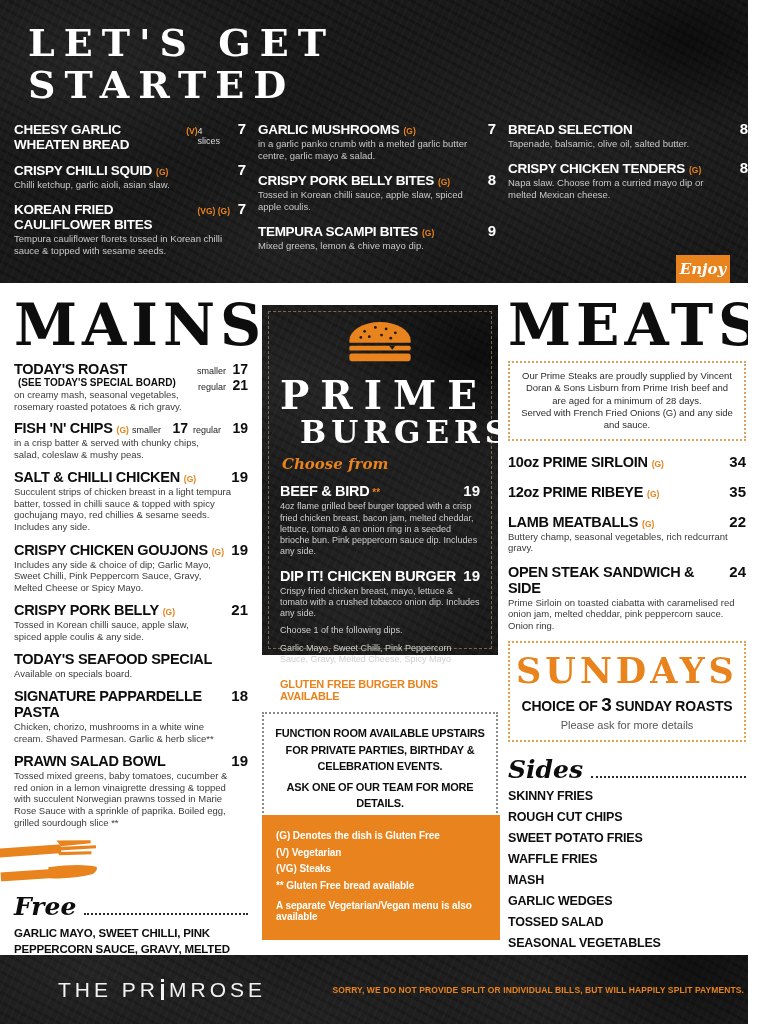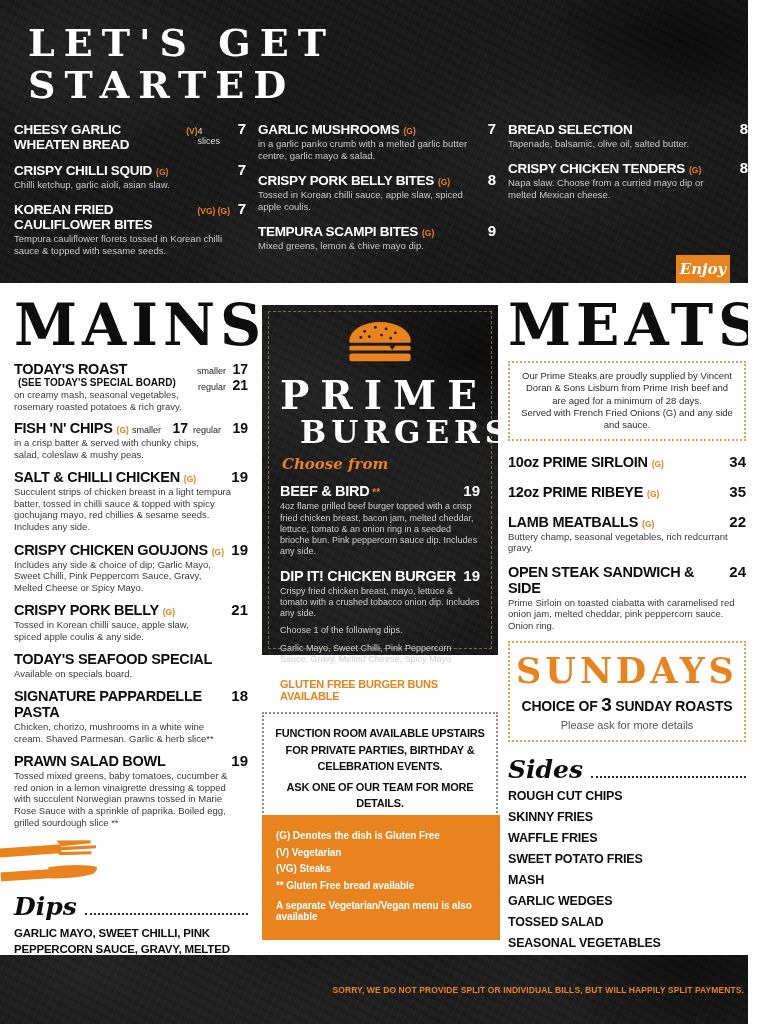--- a/index.html
+++ b/index.html
@@ -297,21 +297,21 @@
             <path d="M58 10.5 L97 11.5 L97 14.5 L60 14 Z"></path>
             <path d="M58 15.5 L92 17 L92 20 L60 19 Z"></path>
             <rect x="-10" y="32" width="60" height="9" rx="2"></rect>
             <path d="M48 30 Q80 28 96 33 Q98 36 92 40 Q70 44 48 41 Z"></path>
           </g>
         </svg>
       </div>
 
       <div>
         <div class="script-head">
-          <span class="sh-text script">Dips</span>
+          <span class="sh-text script">Free</span>
           <span class="leader"></span>
         </div>
         <div class="list-caps">GARLIC MAYO, SWEET CHILLI, PINK PEPPERCORN SAUCE, GRAVY, MELTED CHEESE, SPICY MAYO</div>
       </div>
 
       <div style="margin-top:10px">
         <div class="script-head">
           <span class="sh-text script">Sauces</span>
           <span class="leader"></span>
         </div>
@@ -429,33 +429,38 @@
         </div>
         <div class="sundays-note">Please ask for more details</div>
       </div>
 
       <div>
         <div class="script-head">
           <span class="sh-text script">Sides</span>
           <span class="leader"></span>
         </div>
         <ul class="sides-list">
+          <li>SKINNY FRIES</li>
           <li>ROUGH CUT CHIPS</li>
-          <li>SKINNY FRIES</li>
+          <li>SWEET POTATO FRIES</li>
           <li>WAFFLE FRIES</li>
-          <li>SWEET POTATO FRIES</li>
           <li>MASH</li>
           <li>GARLIC WEDGES</li>
           <li>TOSSED SALAD</li>
           <li>SEASONAL VEGETABLES</li>
           <li>PARMESAN &amp; TRUFFLE SKINNY FRIES</li>
           <li>CHILLI WEDGES WITH SOUR CREAM</li>
           <li>GARLIC &amp; LEMON SAUTÉED GREENS WITH TENDERSTEM BROCCOLI, SHAVED PARMESAN</li>
         </ul>
       </div>
     </div>
   </div>
 
   <div class="footer-band dark-tex">
+    <div class="logo">
+      <span>THE PR</span>
+        <span class="logo-i"></span>
+        <span>MROSE</span>
+    </div>
     <div class="footer-notice">SORRY, WE DO NOT PROVIDE SPLIT OR INDIVIDUAL BILLS, BUT WILL HAPPILY SPLIT PAYMENTS.</div>
   </div>
 
 </div>
 
 </body></html>

